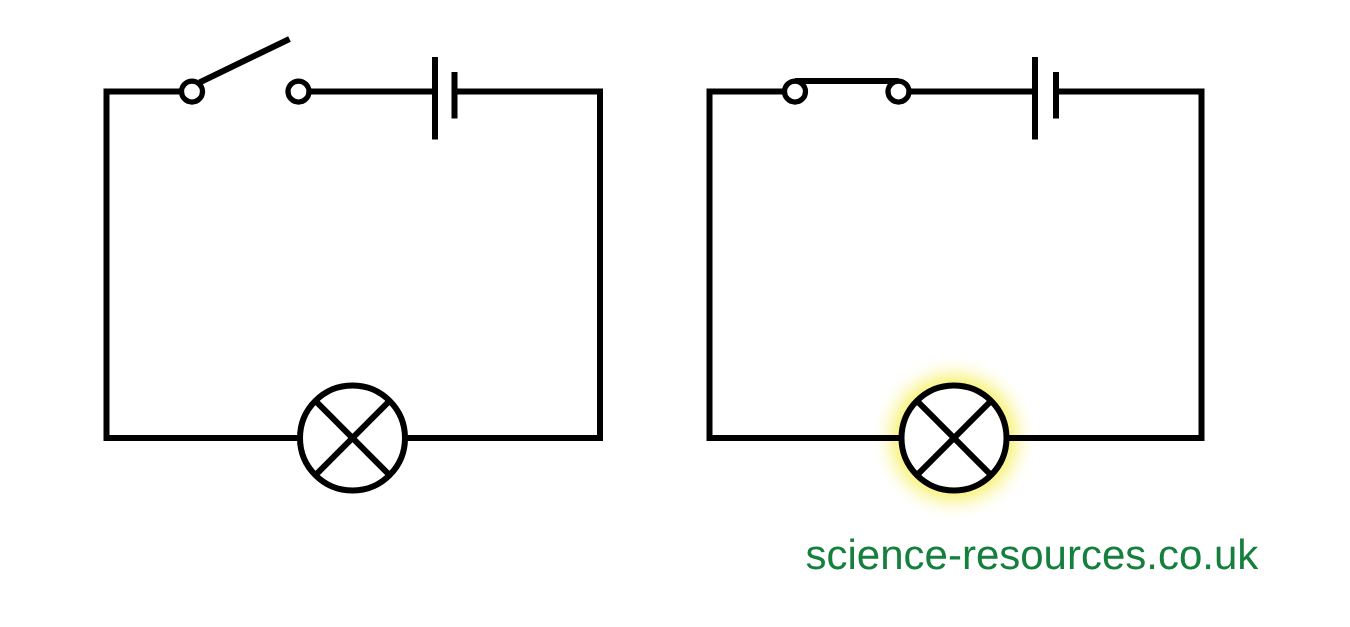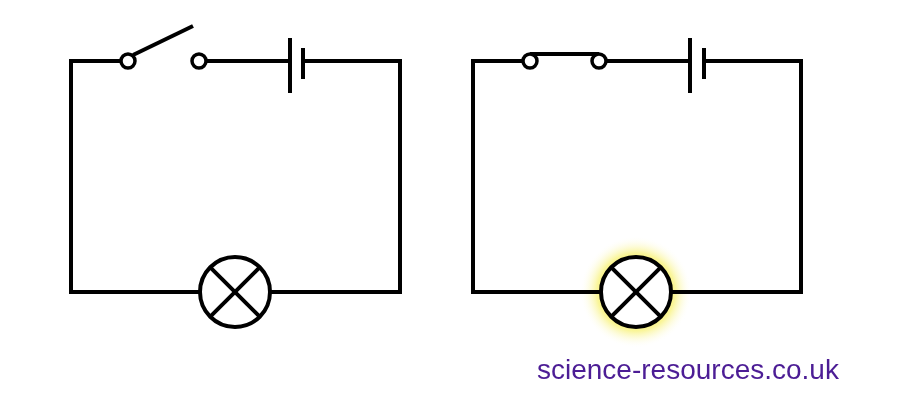--- a/index.html
+++ b/index.html
@@ -5,21 +5,21 @@
     html, body { margin: 0; padding: 0; background: #ffffff; }
     body { width: 900px; height: 418px; position: relative; overflow: hidden; }
     #diagram { position: absolute; left: 0; top: 0; width: 900px; height: 418px; }
     .wire { stroke: #000; stroke-width: 4; fill: none; stroke-linecap: butt; stroke-linejoin: miter; }
     .contact { stroke: #000; stroke-width: 3.5; fill: #fff; }
     .plate { stroke: #000; stroke-width: 4; }
     .lamp { stroke: #000; stroke-width: 4; fill: #fff; }
     .credit {
       position: absolute; left: 537px; top: 354px;
       font-family: "Liberation Sans", "DejaVu Sans", sans-serif;
-      font-size: 28px; color: #4c1d95; letter-spacing: 0px;
+      font-size: 28px; color: #15803d; letter-spacing: 0px;
     }
   </style>
 </head>
 <body>
 
 <svg id="diagram" viewBox="0 0 900 418" xmlns="http://www.w3.org/2000/svg">
   <defs>
     <radialGradient id="glow" cx="50%" cy="50%" r="50%">
       <stop offset="50%" stop-color="#f7f04a" stop-opacity="1"></stop>
       <stop offset="70%" stop-color="#f8f27a" stop-opacity="0.75"></stop>

